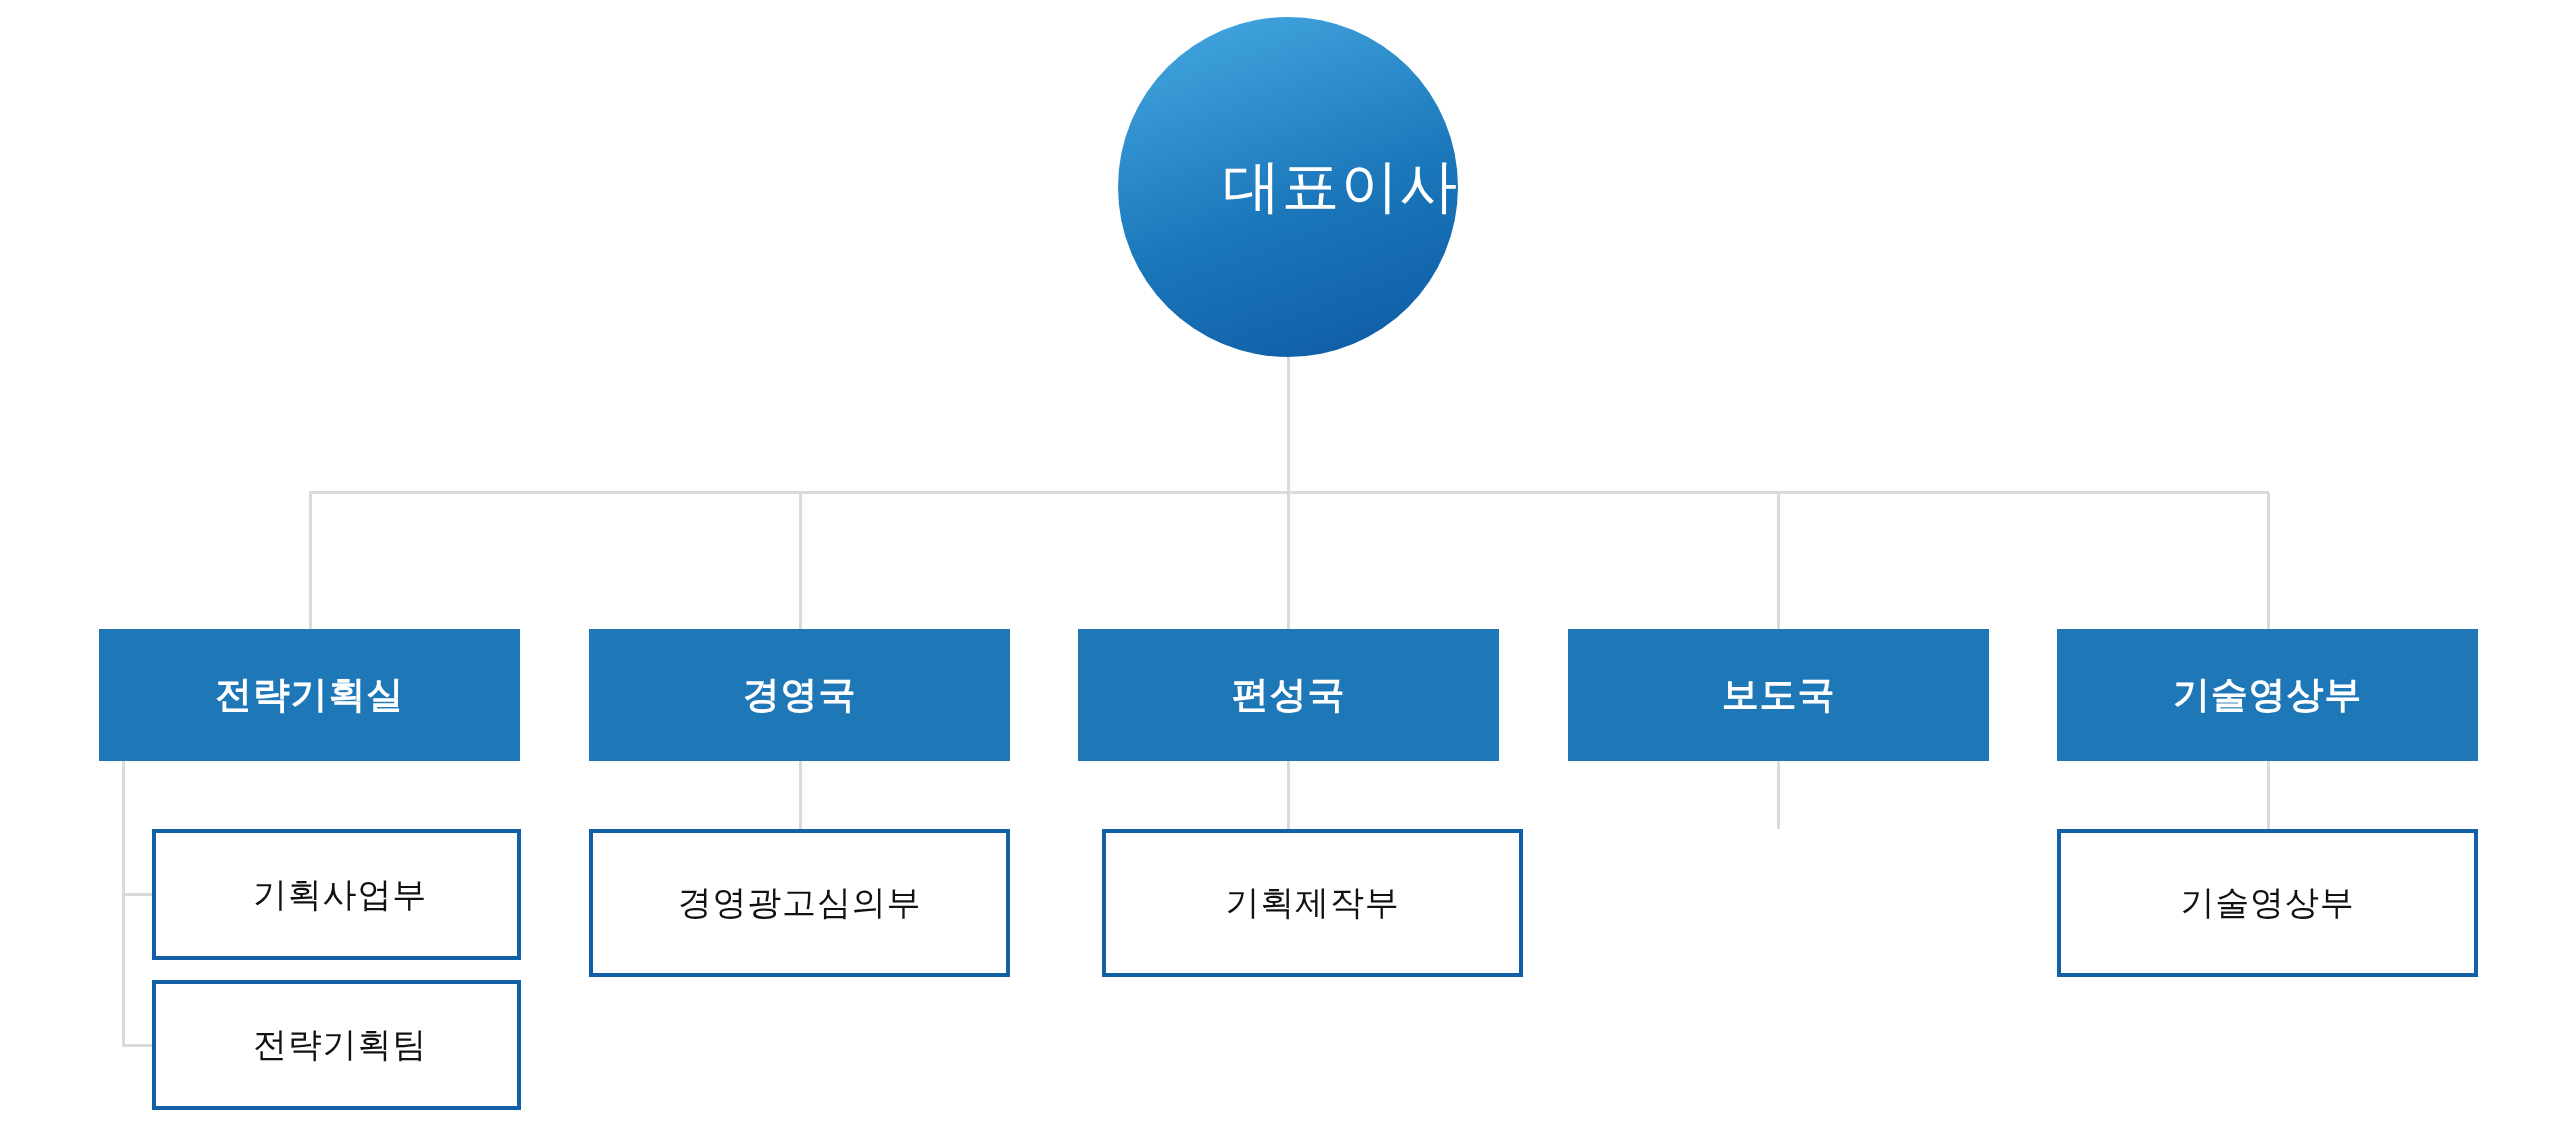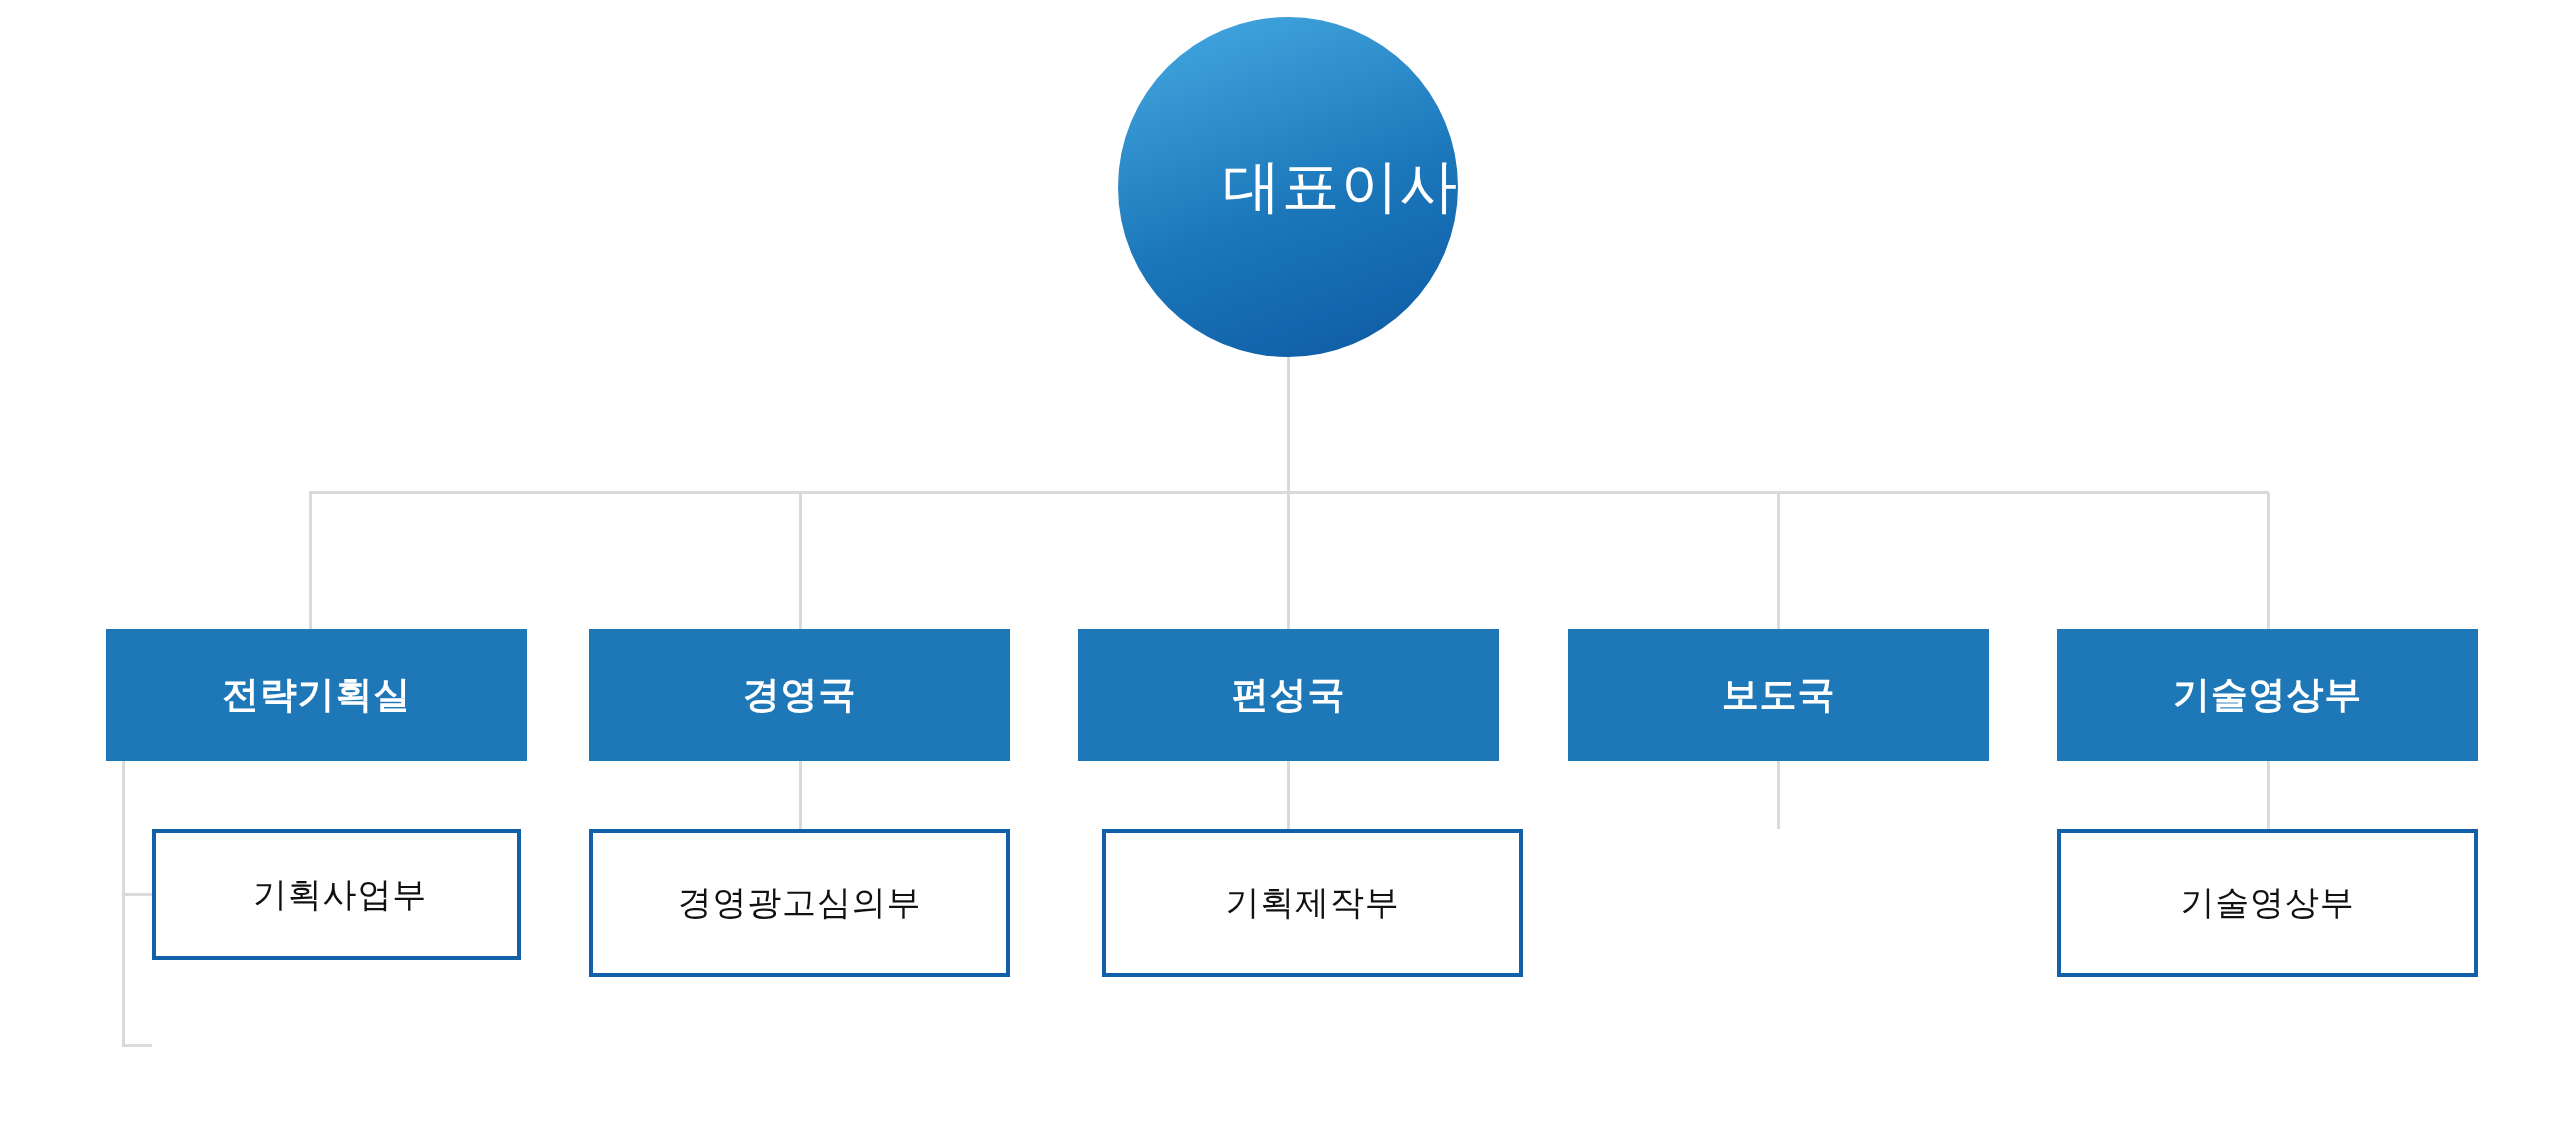--- a/index.html
+++ b/index.html
@@ -48,21 +48,21 @@
     height: 132px;
     background: #1e78b8;
     display: flex;
     align-items: center;
     justify-content: center;
     color: #ffffff;
     font-size: 37px;
     font-weight: 700;
     letter-spacing: 0.8px;
   }
-  .dept.c1 { left: 99px; margin-left: 7px; }
+  .dept.c1 { left: 99px; }
   .dept.c2 { left: 589px; }
   .dept.c3 { left: 1078px; }
   .dept.c4 { left: 1568px; }
   .dept.c5 { left: 2057px; }
 
   
   .sub {
     position: absolute;
     box-sizing: border-box;
     width: 421px;
@@ -124,20 +124,23 @@
   <div class="dept c4">
     <span>보도국</span>
   </div>
   <div class="dept c5">
     <span>기술영상부</span>
   </div>
 
   <div class="sub c1 r1">
     <span>기획사업부</span>
   </div>
+  <div class="sub c1 r2">
+    <span>전략기획팀</span>
+  </div>
   <div class="sub c2">
     <span>경영광고심의부</span>
   </div>
   <div class="sub c3">
     <span>기획제작부</span>
   </div>
   <div class="sub c5">
     <span>기술영상부</span>
   </div>
 

